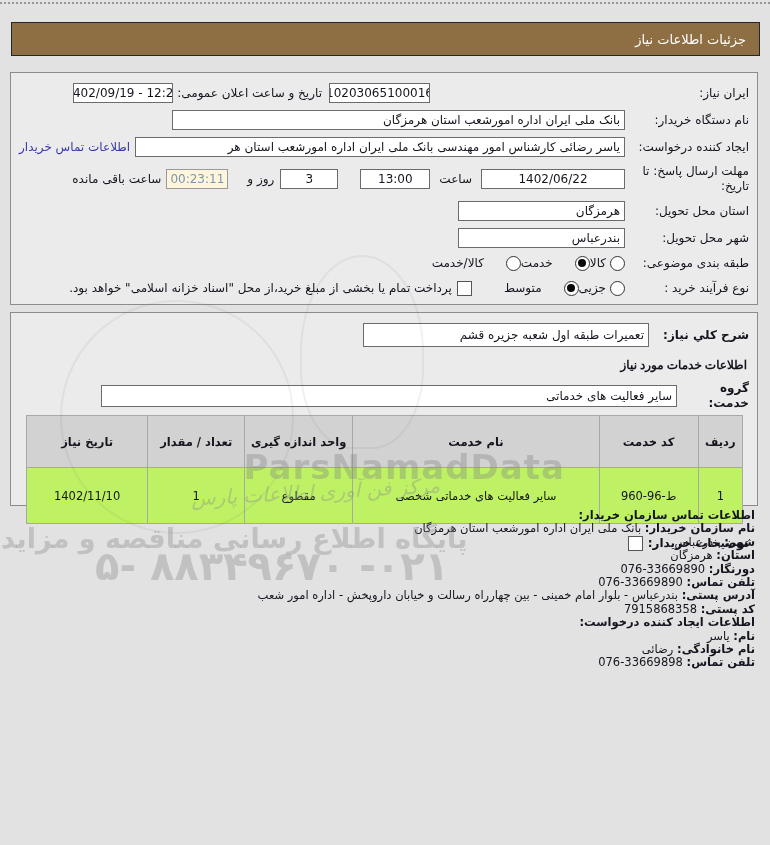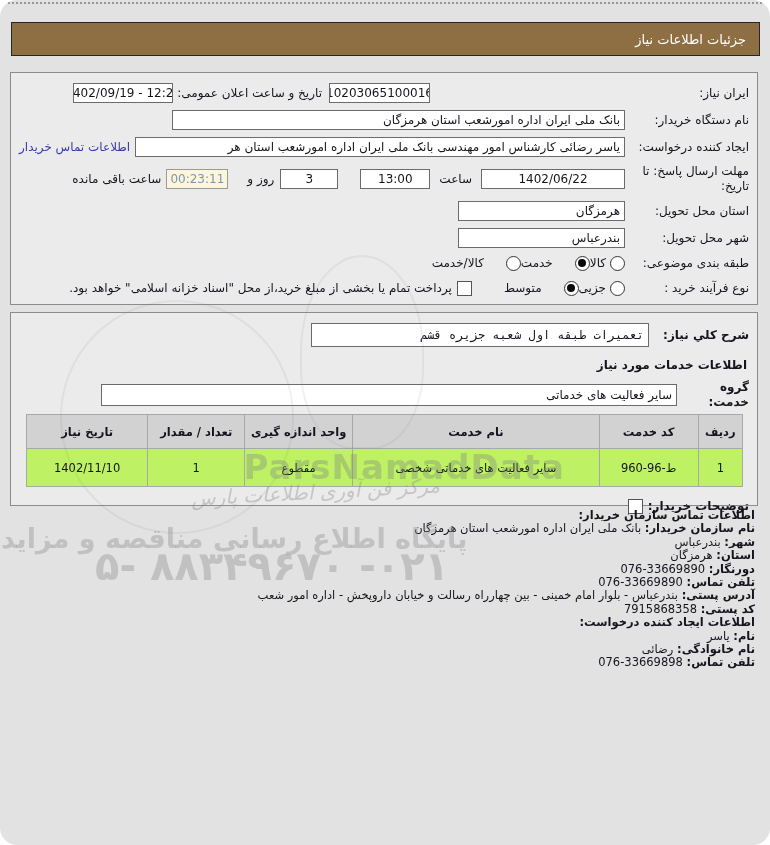--- a/index.html
+++ b/index.html
@@ -1,17 +1,17 @@
 <!DOCTYPE html>
 <html lang="fa"><head>
 <meta charset="utf-8">
 <style>
   html,body{margin:0;padding:0;}
   body{font-family:"DejaVu Sans",sans-serif;}
-  #page{position:relative;width:770px;height:845px;background:#e2e2e2;overflow:hidden;direction:rtl;color:#15151f;border-radius:17px;}
+  #page{position:relative;width:770px;height:845px;background:#e2e2e2;overflow:hidden;direction:rtl;color:#15151f;}
   .dotline{position:absolute;top:2px;right:0;left:0;border-top:2px dotted #979797;}
 
   .titlebar{position:absolute;top:22px;right:10px;left:11px;height:34px;background:#8e6f44;border:1px solid #262626;
     display:flex;align-items:center;padding-right:13px;box-sizing:border-box;color:#ffffff;font-size:13px;}
 
   .panel{position:absolute;right:12px;left:10px;background:#ebebeb;border:1px solid #8c8c8c;box-sizing:border-box;padding:9px 8px 6px 8px;}
   #panel-general{top:72px;height:233px;}
   #panel-services{top:312px;height:194px;}
 
   .row{display:flex;align-items:center;margin-bottom:5px;font-size:12px;min-height:22px;}
@@ -23,23 +23,23 @@
   .center{justify-content:center;}
   .muted-box{background:#fdf6dc;border:1px solid #9a9a9a;color:#7d96ad;}
   .link{color:#3939ac;margin-right:5px;font-size:12px;cursor:pointer;white-space:nowrap;}
 
   .radio{width:13px;height:13px;border:1px solid #333;border-radius:50%;background:#fff;flex:none;
          display:flex;align-items:center;justify-content:center;margin-left:4px;}
   .radio.sel::after{content:"";width:8px;height:8px;border-radius:50%;background:#0a0a0a;}
   .chk{width:13px;height:13px;border:1px solid #555;background:#fff;flex:none;margin-left:5px;}
   .optlbl{margin-left:22px;}
 
-  .sec-title{font-weight:bold;font-size:12px;margin:10px 2px 8px;}
+  .sec-title{font-weight:bold;font-size:12px;margin:10px 2px 8px;font-family:Liberation Serif, serif;}
   table.svc{border-collapse:collapse;width:717px;margin:4px 6px 10px;font-size:11.5px;}
-  table.svc th,table.svc td{border:1px solid #a8a8a8;text-align:center;padding:4px 4px;}
+  table.svc th,table.svc td{border:1px solid #a8a8a8;text-align:center;padding:13px 4px;}
   table.svc th{background:#d2d2d2;font-weight:bold;height:25px;}
   table.svc td{background:#bef264;height:29px;}
   .col-row{width:36px;}.col-code{width:97px;}.col-name{width:263px;}.col-unit{width:107px;}.col-qty{width:95px;}.col-date{width:118px;}
 
   #contact{position:absolute;top:509px;right:15px;left:10px;font-size:11.5px;line-height:13.4px;}
   .cline b{font-weight:bold;}
 
   
   .wm{position:absolute;pointer-events:none;z-index:9;}
   #wm-brand{top:447px;right:205px;font-size:34px;font-weight:bold;color:rgba(130,130,130,0.35);letter-spacing:1px;direction:ltr;}
@@ -126,21 +126,21 @@
       <span>متوسط</span>
       <span class="chk" style="margin-right:32px;"></span>
       <span>پرداخت تمام یا بخشی از مبلغ خرید،از محل "اسناد خزانه اسلامی" خواهد بود.</span>
     </div>
   </div>
 
   <div class="panel" id="panel-services">
 
     <div class="row" style="min-height:26px;margin-bottom:2px;">
       <span class="lbl blbl" style="width:100px;">شرح کلي نیاز:</span>
-      <div class="inp" style="width:338px;height:24px;font-family:Liberation Mono, monospace;">تعمیرات طبقه اول شعبه جزیره قشم</div>
+      <div class="inp" style="width:286px;height:24px;">تعمیرات طبقه اول شعبه جزیره قشم</div>
     </div>
 
     <div class="sec-title">اطلاعات خدمات مورد نیاز</div>
 
     <div class="row" style="min-height:24px;margin-bottom:4px;">
       <span class="lbl blbl" style="width:72px;">گروه خدمت:</span>
       <div class="inp" style="width:576px;height:22px;">سایر فعالیت های خدماتی</div>
     </div>
 
     <table class="svc">

